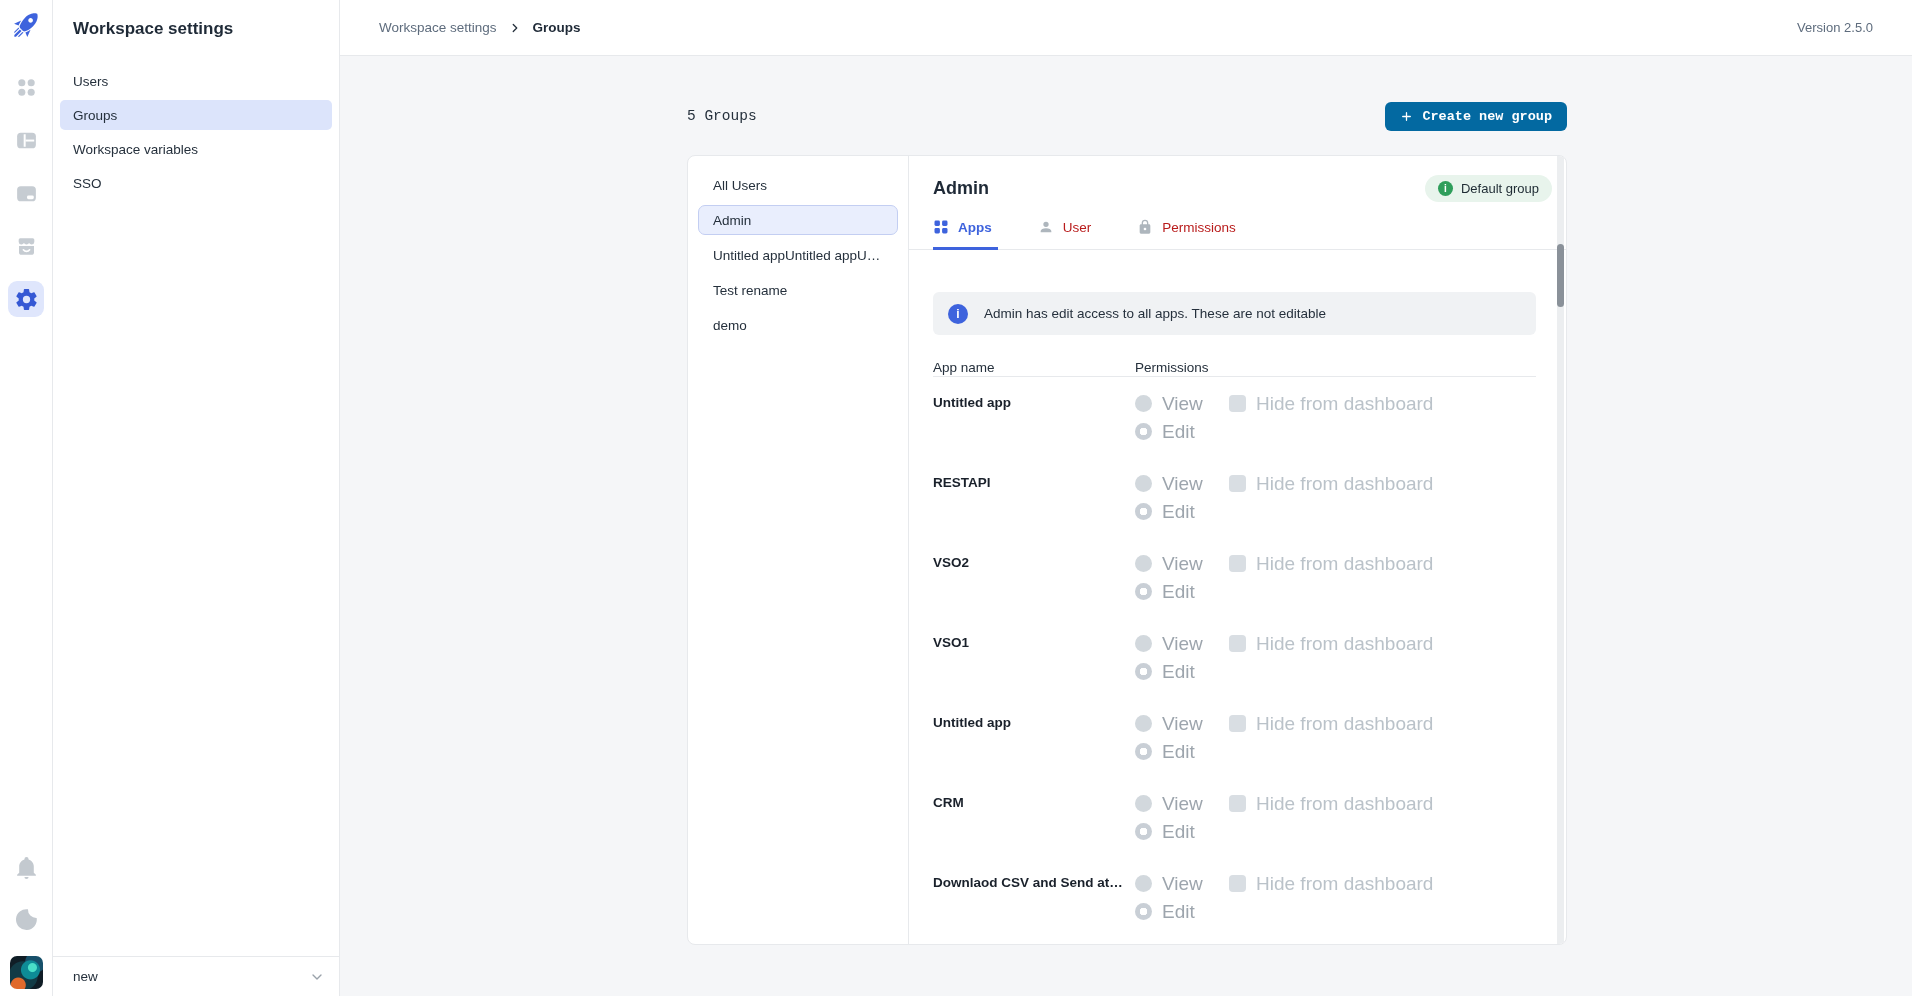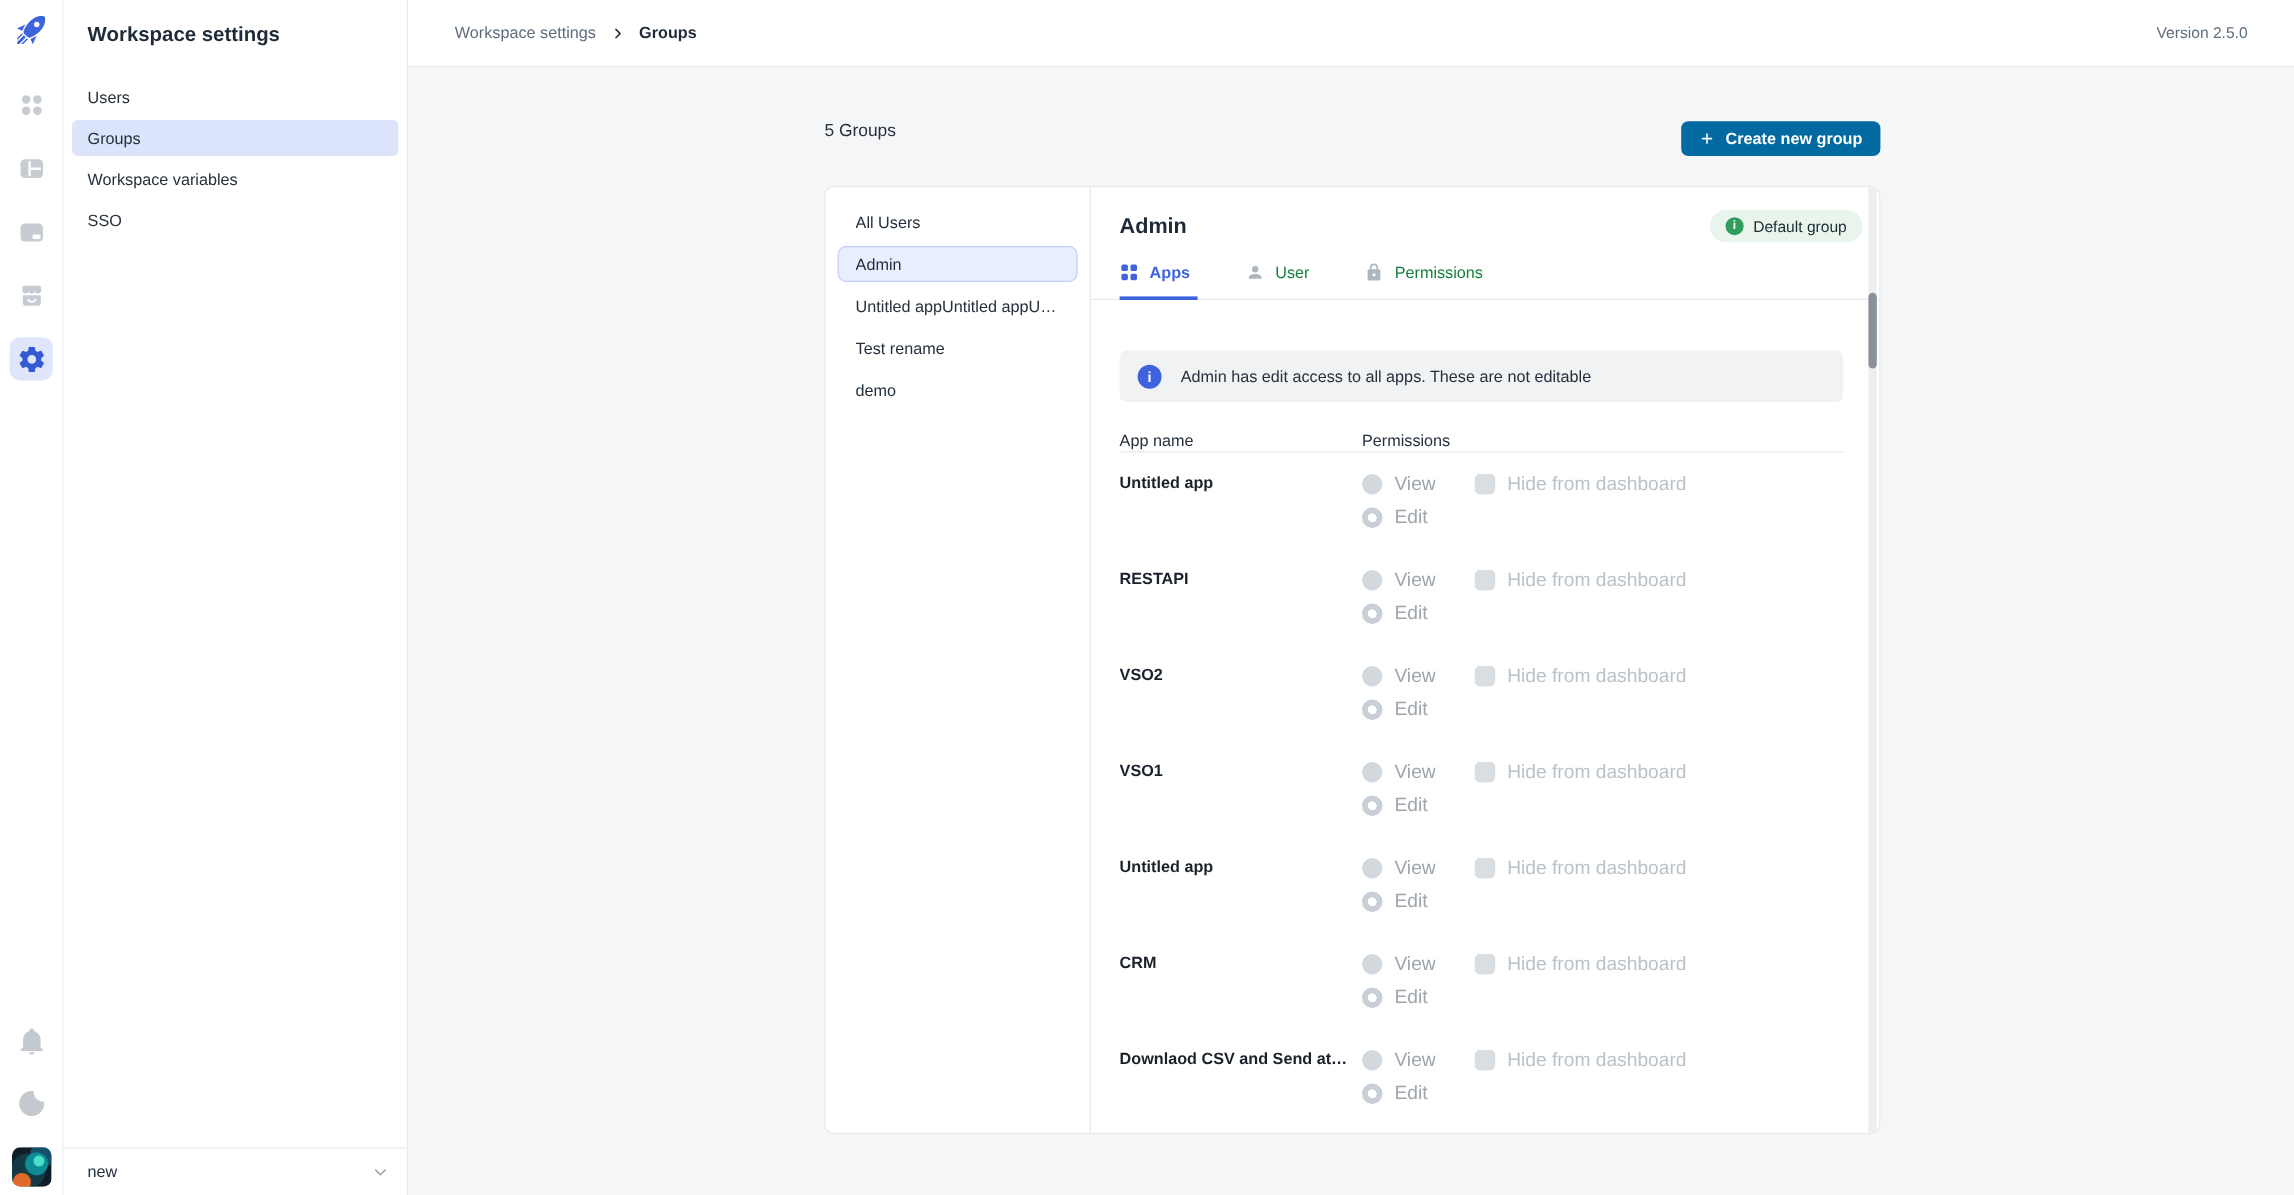--- a/index.html
+++ b/index.html
@@ -49,21 +49,21 @@
   .main { flex:1; display:flex; flex-direction:column; min-width:0; background:#F5F6F8; }
   .topbar { height:56px; flex:0 0 56px; background:#fff; border-bottom:1px solid #E7E9EC;
             display:flex; align-items:center; padding:0 39px; }
   .breadcrumb { display:flex; align-items:center; gap:11px; font-size:13.5px; }
   .crumb-parent { color:#5E6C7D; cursor:pointer; }
   .crumb-current { color:#1F2A37; font-weight:700; }
   .version { margin-left:auto; font-size:13px; color:#5E6C7D; }
 
   .content { flex:1; position:relative; }
   .wrap { position:absolute; left:347px; top:45px; width:880px; }
-  .header-row { display:flex; justify-content:space-between; height:30px; }
+  .header-row { display:flex; align-items:center; justify-content:space-between; height:30px;font-family:Liberation Mono, monospace; }
   .count { font-size:14.5px; color:#25303C; }
   .btn-create { display:flex; align-items:center; gap:9px; height:29px; padding:0 15px;
                 background:#0369a1; color:#fff; border:none; border-radius:6px;
                 font-family:inherit; font-size:13.5px; font-weight:700; cursor:pointer; }
 
   
   .card { margin-top:24px; height:790px; background:#fff; border:1px solid #E7E9EC;
           border-radius:8px; display:flex; overflow:hidden; position:relative; }
   .group-list { width:221px; flex:0 0 221px; border-right:1px solid #E7E9EC; padding:14px 10px; }
   .group-item { height:30px; margin-bottom:5px; display:flex; align-items:center; padding:0 14px;
@@ -75,21 +75,21 @@
   .panel { flex:1; min-width:0; position:relative; }
   .panel-header { display:flex; align-items:center; justify-content:space-between; padding:19px 14px 0 24px; }
   .panel-title { font-size:18px; font-weight:700; color:#1F2A37; }
   .badge { display:flex; align-items:center; gap:8px; height:27px; padding:0 13px;
            background:#E8F4EC; border-radius:14px; font-size:13px; color:#1E2B33; }
   .badge-dot { width:15px; height:15px; border-radius:50%; background:#2F9E5B; color:#fff;
                font-size:10px; font-weight:700; display:flex; align-items:center; justify-content:center; }
 
   .tabs { display:flex; padding-left:24px; margin-top:17px; border-bottom:1px solid #E7E9EC; }
   .tab { display:flex; align-items:center; gap:9px; padding:0 6px 12px 0; margin-right:40px;
-         font-size:13.5px; color:#15803d; cursor:pointer; border-bottom:3px solid transparent; margin-bottom:-1px; }
+         font-size:13.5px; color:#b91c1c; cursor:pointer; border-bottom:3px solid transparent; margin-bottom:-1px; }
   .tab svg { width:16px; height:16px; }
   .tab.active { color:#3E63DD; font-weight:700; border-bottom-color:#3E63DD; }
 
   .notice { margin:42px 30px 0 24px; height:43px; background:#F0F2F4; border-radius:6px;
             display:flex; align-items:center; gap:16px; padding:0 15px; font-size:13.5px; color:#25303C; }
   .info-dot { width:20px; height:20px; flex:0 0 20px; border-radius:50%; background:#3E63DD; color:#fff;
               font-size:12px; font-weight:700; display:flex; align-items:center; justify-content:center; }
 
   .table { margin:0 30px 0 24px; }
   .thead { display:flex; margin-top:25px; padding-bottom:1px; border-bottom:1px solid #E7E9EC;
@@ -97,21 +97,21 @@
   .col-app { width:202px; flex:0 0 202px; }
   .trow { display:flex; height:80px; padding-top:18px; }
   .app-name { width:202px; flex:0 0 202px; font-size:13.5px; font-weight:700; color:#1A212B;
               white-space:nowrap; overflow:hidden; text-overflow:ellipsis; padding-right:10px; }
   .perm-line { display:flex; align-items:center; height:17px; margin-bottom:11px; }
   .radio-opt { display:flex; align-items:center; gap:10px; width:94px; cursor:default; }
   .check-opt { display:flex; align-items:center; gap:10px; cursor:default; }
   .radio { width:17px; height:17px; border-radius:50%; background:#D2D8DD; }
   .radio.checked { background:radial-gradient(circle at center, #ffffff 0 3.6px, #C9CFD6 3.7px); }
   .checkbox { width:17px; height:17px; border-radius:4px; background:#D9DEE3; }
-  .opt-label { font-size:16px; color:#9DA5AD; }
+  .opt-label { font-size:19px; color:#9DA5AD; }
   .opt-label.lighter { color:#BAC2C9; }
 
   .scroll-track { position:absolute; top:0; right:2px; width:7px; height:100%; background:#ECEEF0; }
   .scroll-thumb { position:absolute; top:88px; right:2px; width:7px; height:63px; background:#8A9199; border-radius:4px; cursor:grab; }
 
   .gray-ic { fill:#C6CCD2; }
 </style>
 </head>
 <body>
 

